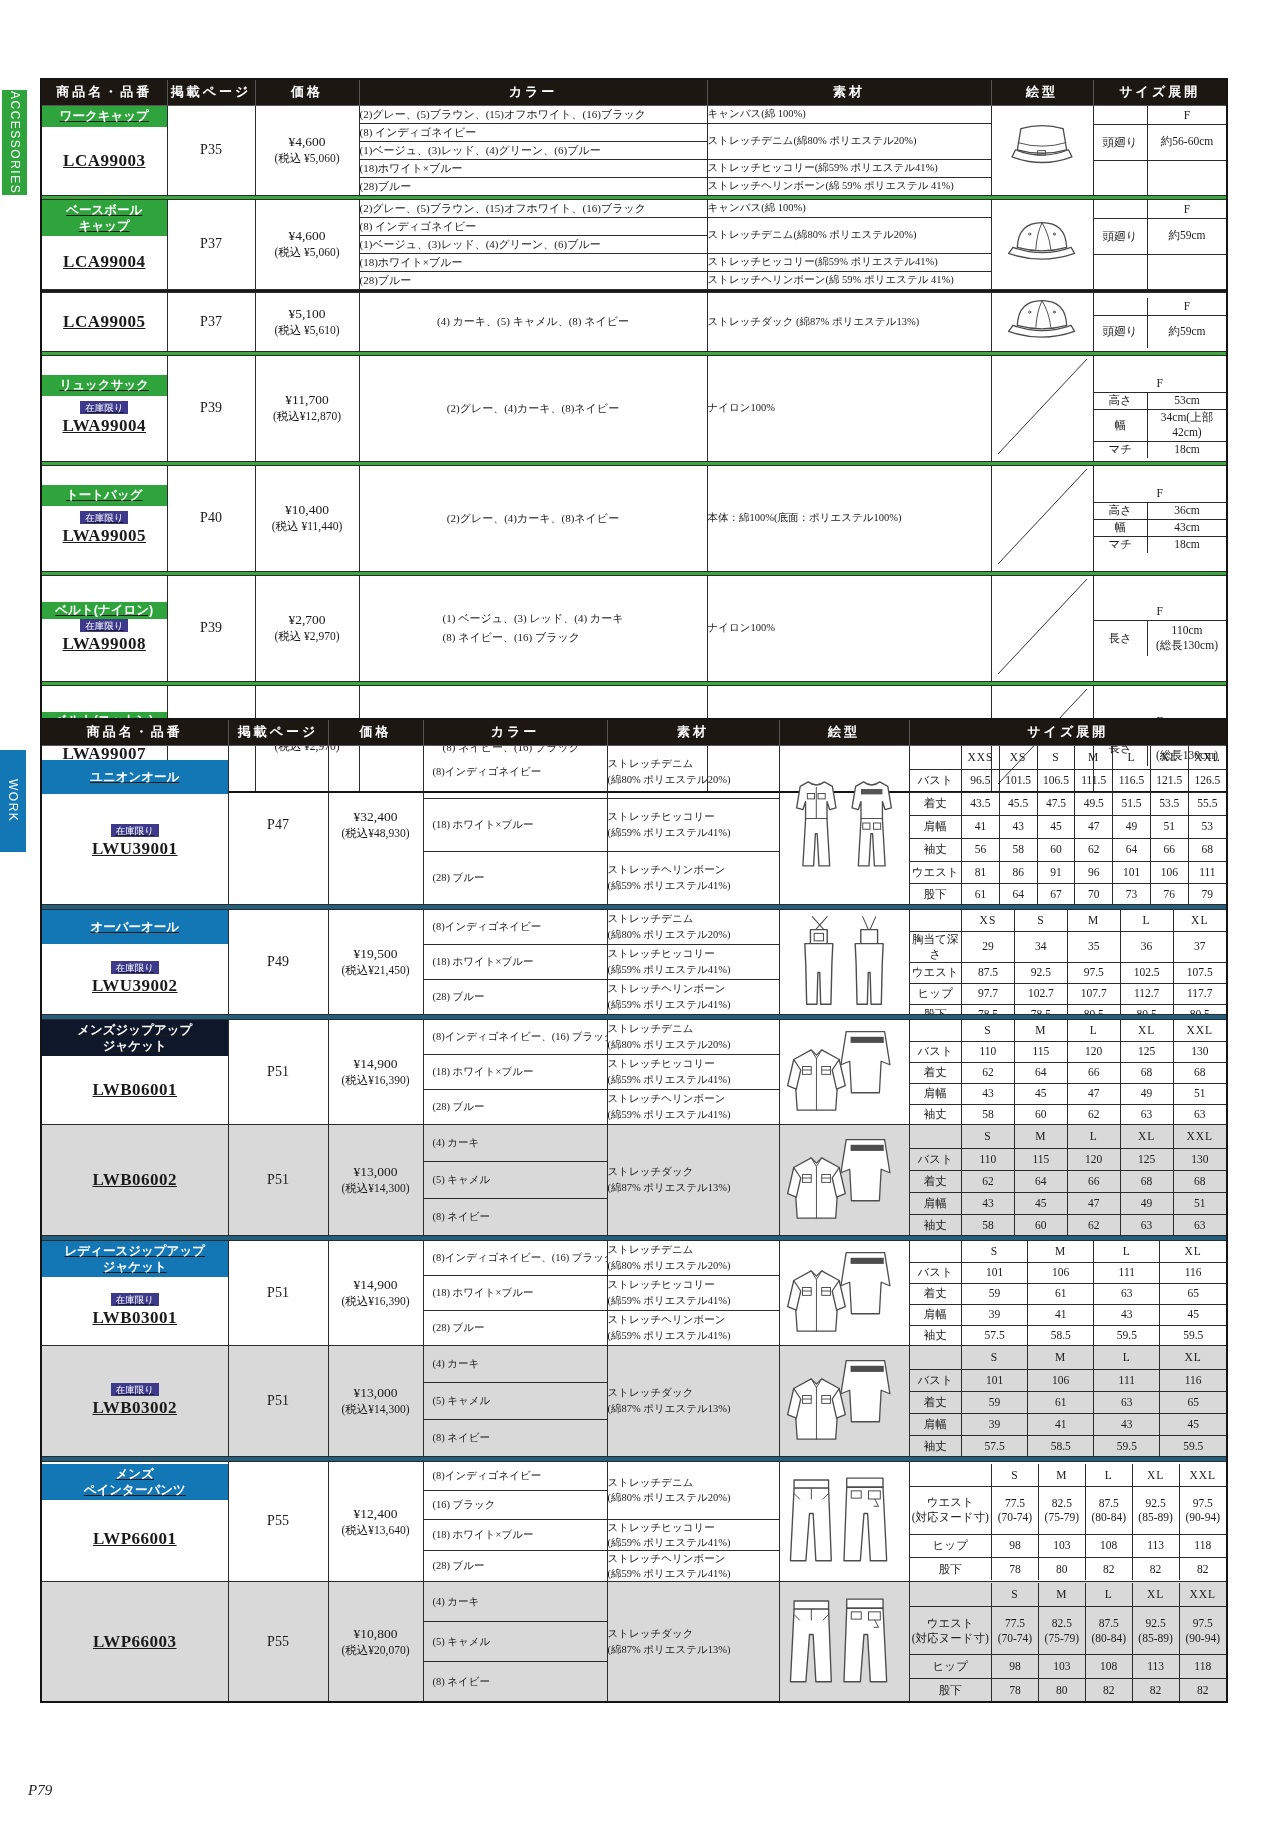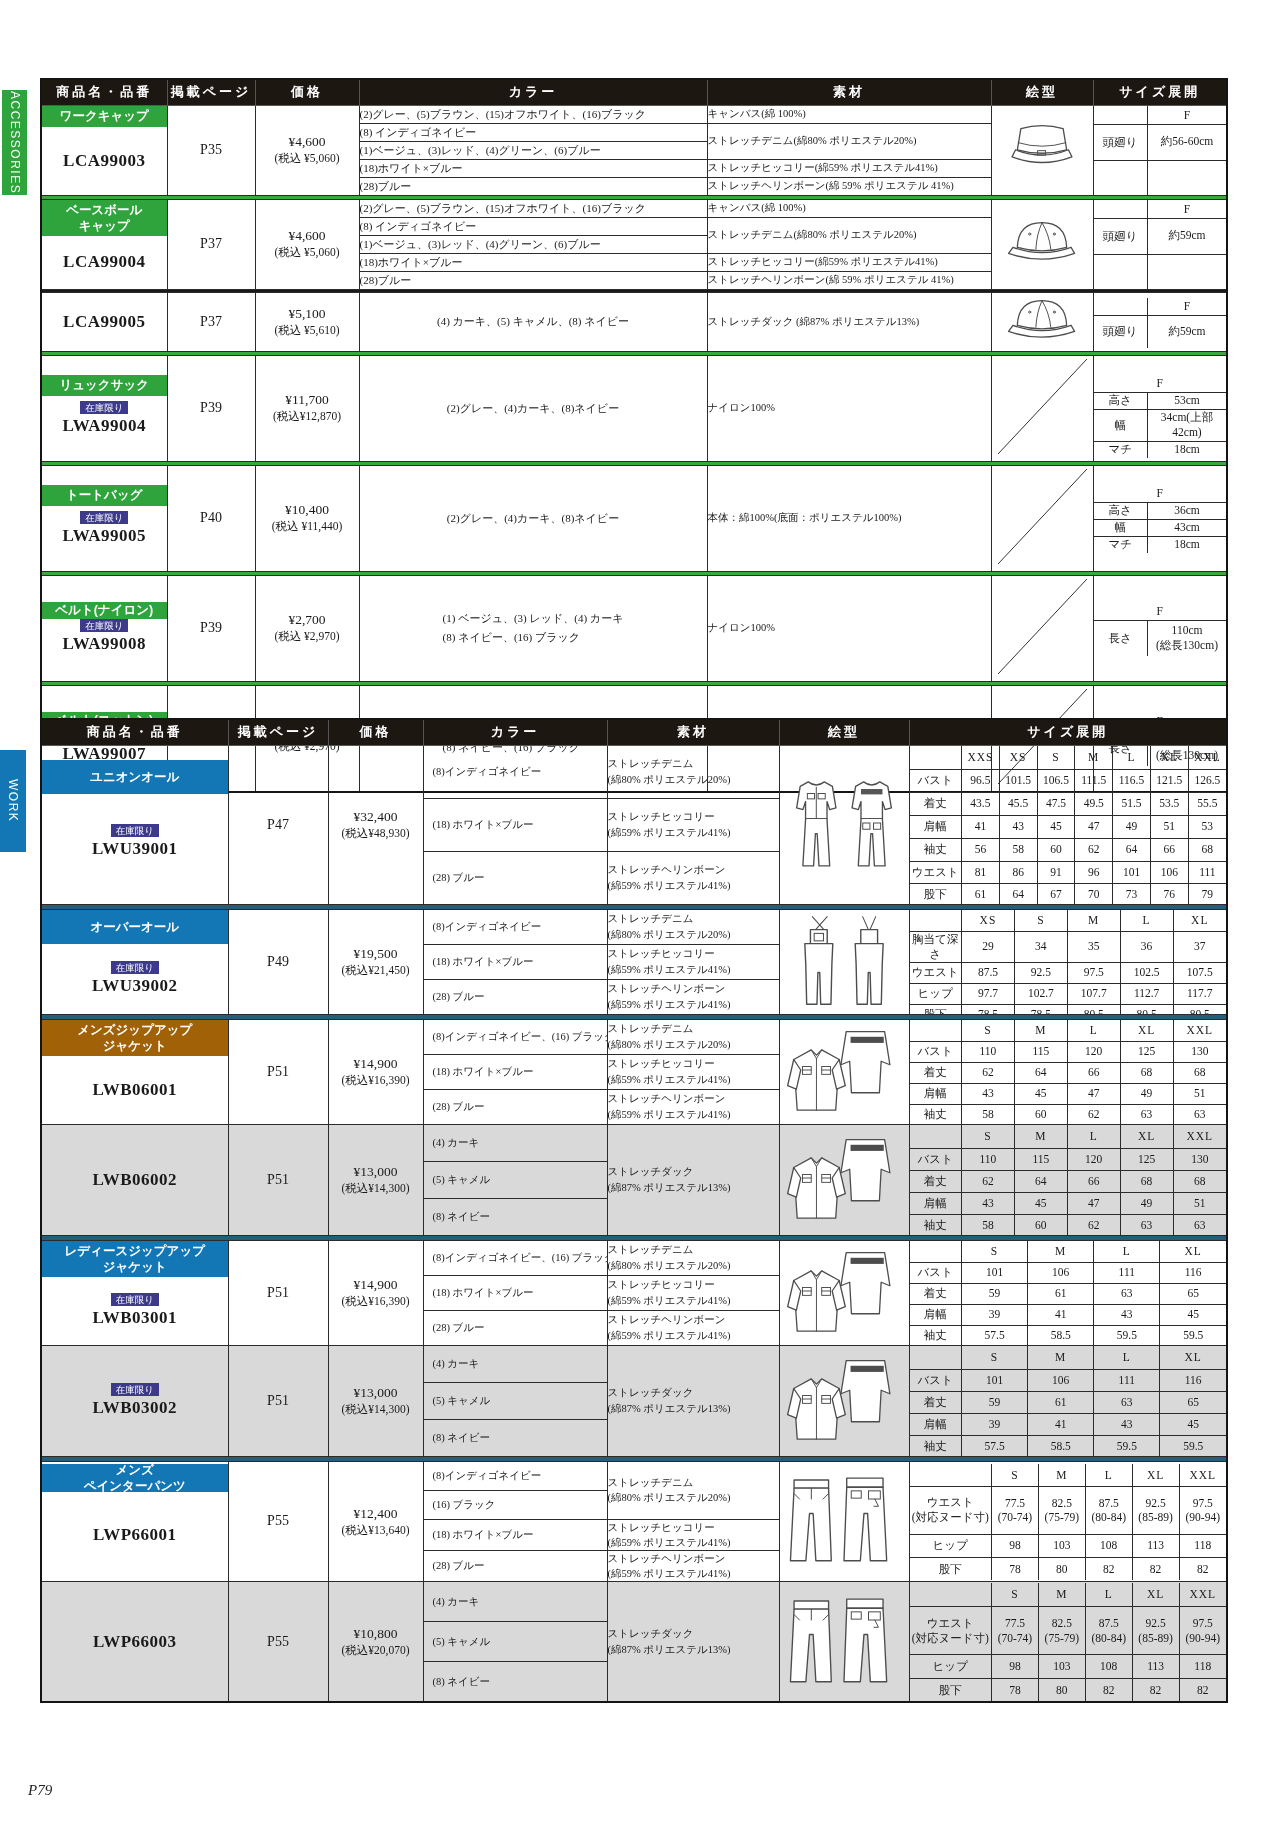--- a/index.html
+++ b/index.html
@@ -13,21 +13,21 @@
   .th{color:#fff;text-align:center;font-size:13px;font-weight:bold;letter-spacing:3px;}
   .pg{text-align:center;font-size:14px;}
   .pricecell{text-align:center;line-height:1.25;}
   .p1{font-size:13.5px;}
   .p2{font-size:11.5px;}
   .colorcell{font-size:11px;padding-left:12px;}
   .colorcell.b{font-size:10.5px;padding-left:9px;white-space:nowrap;}
   .colorcell.ctr{text-align:center;padding-left:0;}
   .ib{display:inline-block;text-align:left;line-height:1.7;}
   .matcell{font-size:10.5px;padding-left:8px;line-height:1.45;}
-  .namecell{vertical-align:top;}
+  .namecell{vertical-align:top;text-decoration:underline;}
   .nwrap{display:flex;flex-direction:column;width:100%;}
   .band{color:#fff;font-weight:bold;text-align:center;line-height:1.3;
         font-family:"Liberation Sans","DejaVu Sans",sans-serif;font-size:12.5px;
         display:flex;align-items:center;justify-content:center;}
   .mid{flex:1;display:flex;flex-direction:column;align-items:center;justify-content:center;gap:2px;}
   .badge{display:inline-block;color:#fff;font-size:9.5px;line-height:1.2;padding:1px 5px;
         font-family:"Liberation Sans","DejaVu Sans",sans-serif;}
   .code{font-size:17px;font-weight:bold;letter-spacing:0.5px;}
   .sketchcell{text-align:center;}
   .sizecell{vertical-align:top;overflow:hidden;}
@@ -699,21 +699,21 @@
         <tr style="height:35px">
           <td class="colorcell b">(28) ブルー</td>
           <td class="matcell" rowspan="1">ストレッチヘリンボーン<br>(綿59% ポリエステル41%)</td>
         </tr>
         <tr>
           <td class="sep-td" colspan="7" style="height:4px;background:#235e7d;"></td>
         </tr>
         <tr style="height:35px">
           <td class="namecell" rowspan="3">
             <div class="nwrap" style="height:103px">
-              <div class="band" style="background:#a16207;height:36px">メンズジップアップ<br>ジャケット</div>
+              <div class="band" style="background:#0f172a;height:36px">メンズジップアップ<br>ジャケット</div>
               <div class="mid">
                 <div class="code">LWB06001</div>
               </div>
             </div>
           </td>
           <td class="pg" rowspan="3">P51</td>
           <td class="pricecell" rowspan="3">
             <div class="p1">¥14,900</div>
             <div class="p2">(税込¥16,390)</div>
           </td>
@@ -1077,21 +1077,21 @@
         </tr>
         <tr style="height:37px">
           <td class="colorcell b g">(8) ネイビー</td>
         </tr>
         <tr>
           <td class="sep-td" colspan="7" style="height:4px;background:#235e7d;"></td>
         </tr>
         <tr style="height:29px">
           <td class="namecell" rowspan="4">
             <div class="nwrap" style="height:114px">
-              <div class="band" style="background:#1477b5;height:28px">メンズ<br>ペインターパンツ</div>
+              <div class="band" style="background:#1477b5;height:36px">メンズ<br>ペインターパンツ</div>
               <div class="mid">
                 <div class="code">LWP66001</div>
               </div>
             </div>
           </td>
           <td class="pg" rowspan="4">P55</td>
           <td class="pricecell" rowspan="4">
             <div class="p1">¥12,400</div>
             <div class="p2">(税込¥13,640)</div>
           </td>

